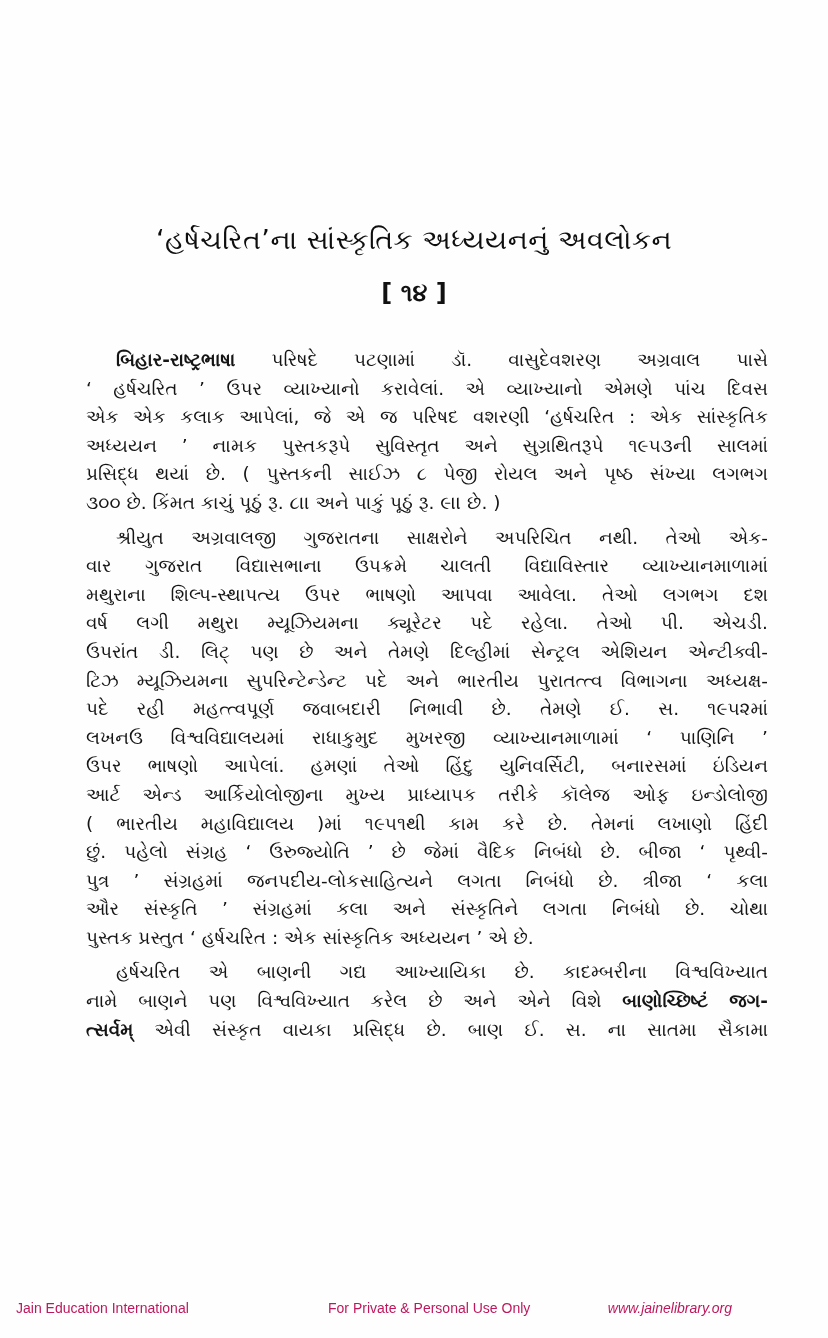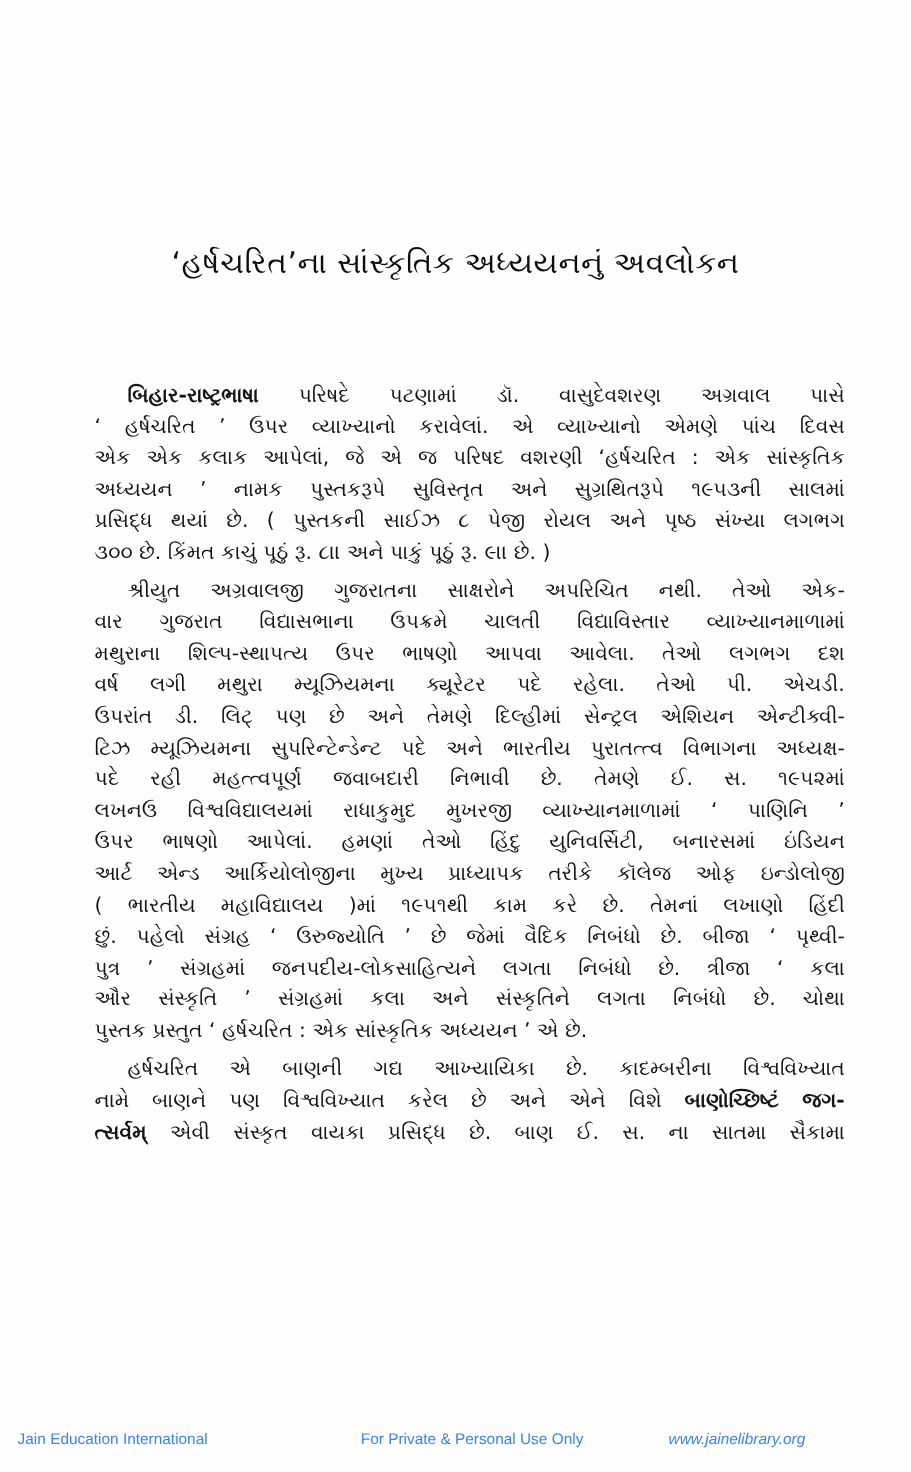--- a/index.html
+++ b/index.html
@@ -69,37 +69,38 @@
     }
     b { font-weight: bold; }
     .footer {
       position: absolute;
       top: 1297px;
       left: 0;
       width: 748px;
       height: 24px;
       font-family: "Liberation Sans", sans-serif;
       font-size: 14px;
-      color: #3b82f6;
+      color: #be185d;
     }
     .footer span {
       position: absolute;
       top: 3px;
       white-space: nowrap;
     }
     .footer .f-left { left: 16px; }
     .footer .f-center { left: 328px; }
     .footer .f-right { right: 16px; font-style: italic; }
   </style>
 </head>
 <body>
 
 <div class="page">
 
   <div class="title">‘હર્ષચરિત’ના સાંસ્કૃતિક અધ્યયનનું અવલોકન</div>
+  <div class="chapter-num">[ ૧૪ ]</div>
 
   <div class="body-text">
 
     <div class="line indent"><b>બિહાર-રાષ્ટ્રભાષા</b><span> પરિષદે પટણામાં ડૉ. વાસુદેવશરણ અગ્રવાલ પાસે</span></div>
     <div class="line">‘ હર્ષચરિત ’ ઉપર વ્યાખ્યાનો કરાવેલાં. એ વ્યાખ્યાનો એમણે પાંચ દિવસ</div>
     <div class="line">એક એક કલાક આપેલાં, જે એ જ પરિષદ વશરણી ‘હર્ષચરિત : એક સાંસ્કૃતિક</div>
     <div class="line">અધ્યયન ’ નામક પુસ્તકરૂપે સુવિસ્તૃત અને સુગ્રથિતરૂપે ૧૯૫૩ની સાલમાં</div>
     <div class="line">પ્રસિદ્ધ થયાં છે. ( પુસ્તકની સાઈઝ ૮ પેજી રોયલ અને પૃષ્ઠ સંખ્યા લગભગ</div>
     <div class="line last">૩૦૦ છે. કિંમત કાચું પૂઠું રૂ. ૮।। અને પાકું પૂઠું રૂ. ૯।। છે. )</div>
 

